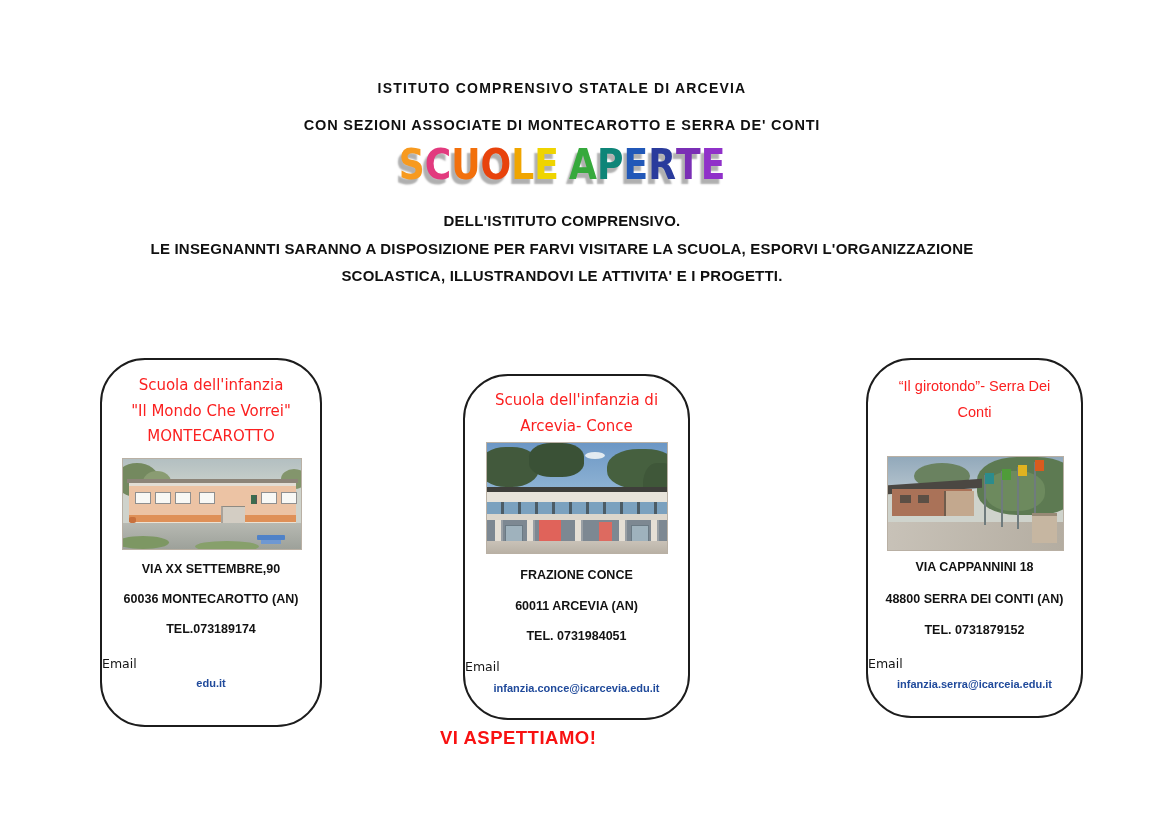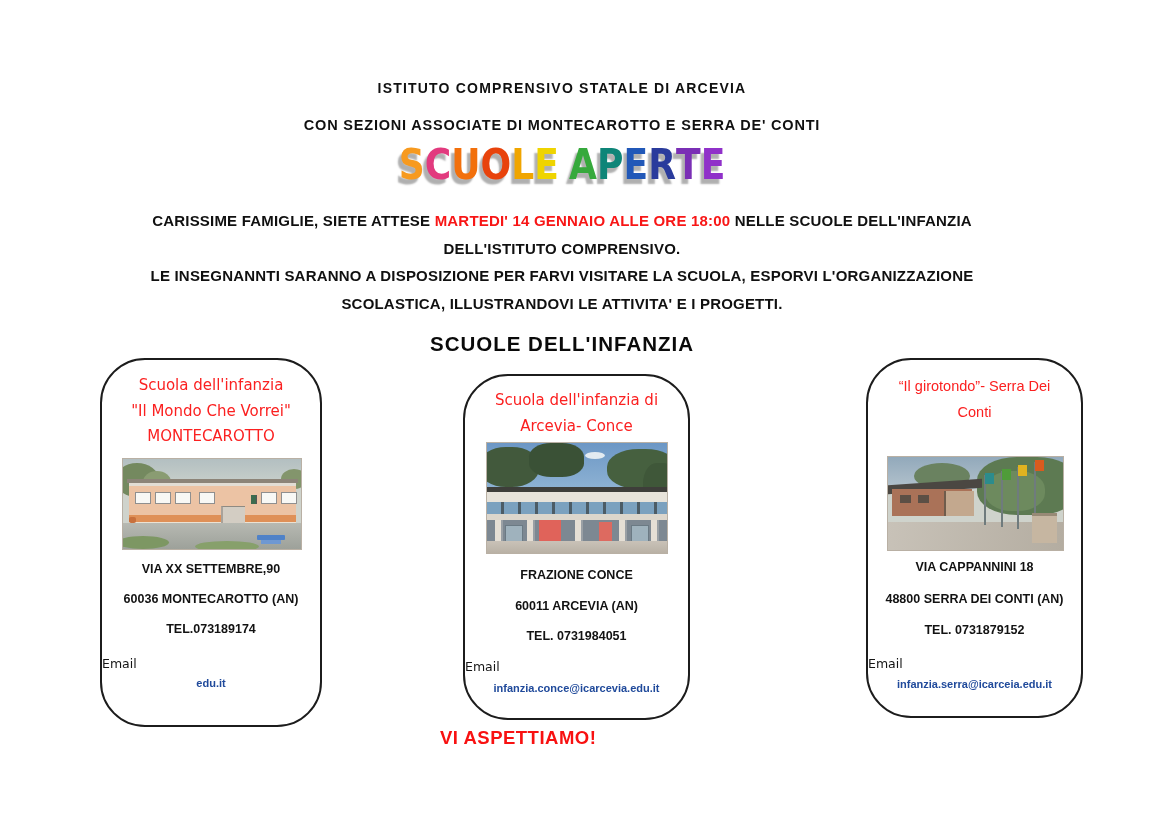--- a/index.html
+++ b/index.html
@@ -122,27 +122,25 @@
 <body>
 
 <div class="page">
 
   <div class="center-line h1">ISTITUTO COMPRENSIVO STATALE DI ARCEVIA</div>
   <div class="center-line h2">CON SEZIONI ASSOCIATE DI MONTECAROTTO E SERRA DE' CONTI</div>
 
   <div class="center-line wordmark" id="wordmark"><span class="wm-letter" style="color: rgb(247, 154, 31);">S</span><span class="wm-letter" style="color: rgb(226, 58, 126);">C</span><span class="wm-letter" style="color: rgb(242, 112, 12);">U</span><span class="wm-letter" style="color: rgb(232, 67, 12);">O</span><span class="wm-letter" style="color: rgb(240, 165, 0);">L</span><span class="wm-letter" style="color: rgb(239, 212, 0);">E</span><span class="wm-space">&nbsp;</span><span class="wm-letter" style="color: rgb(54, 169, 60);">A</span><span class="wm-letter" style="color: rgb(14, 133, 120);">P</span><span class="wm-letter" style="color: rgb(33, 88, 184);">E</span><span class="wm-letter" style="color: rgb(42, 59, 156);">R</span><span class="wm-letter" style="color: rgb(122, 47, 181);">T</span><span class="wm-letter" style="color: rgb(144, 49, 201);">E</span></div>
 
   <div class="center-line intro">
-    <div class="intro-line"><span>CARISSIME FAMIGLIE, SIETE ATTESE </span><span class="hl">MARTEDI' 14 GENNAIO ALLE ORE 18:00</span><span> NELLE SCUOLE DELL'INFANZIA</span></div>
     <div class="intro-line">DELL'ISTITUTO COMPRENSIVO.</div>
     <div class="intro-line">LE INSEGNANNTI SARANNO A DISPOSIZIONE PER FARVI VISITARE LA SCUOLA, ESPORVI L'ORGANIZZAZIONE</div>
     <div class="intro-line">SCOLASTICA, ILLUSTRANDOVI LE ATTIVITA' E I PROGETTI.</div>
   </div>
 
-  <div class="center-line section-title">SCUOLE DELL'INFANZIA</div>
 
   <div class="card card1">
     <div class="card-title">
       <div>Scuola dell'infanzia</div>
       <div>"Il Mondo Che Vorrei"</div>
       <div>MONTECAROTTO</div>
     </div>
     <div class="photo photo1">
       <div class="p1-sky"></div>
       <div class="p1-treeL"></div>

